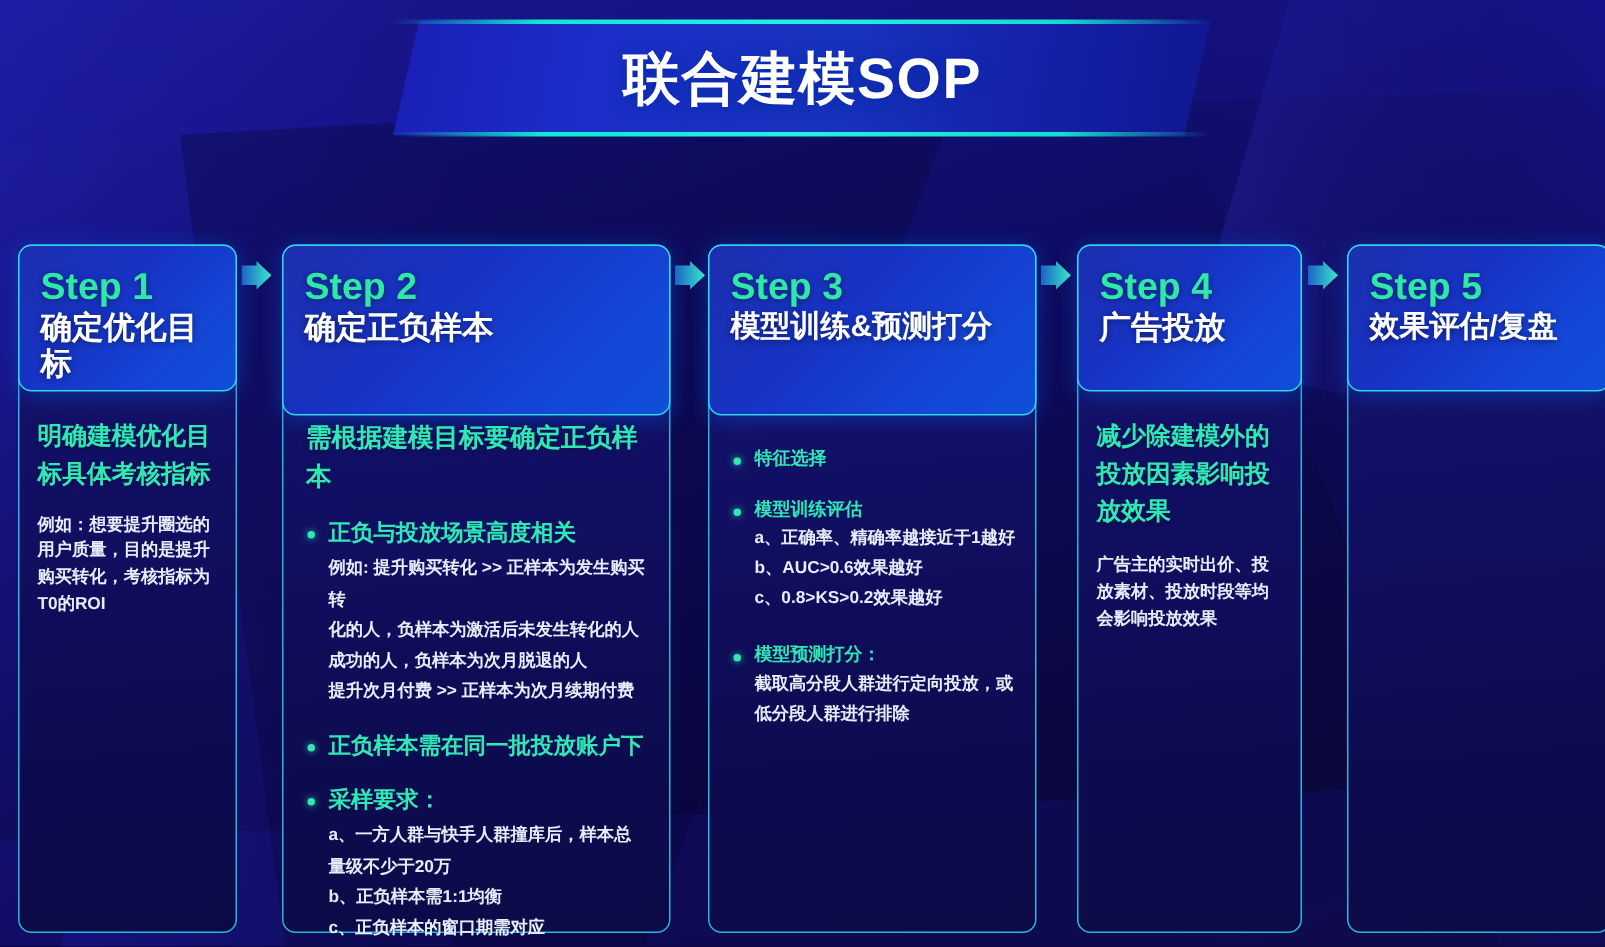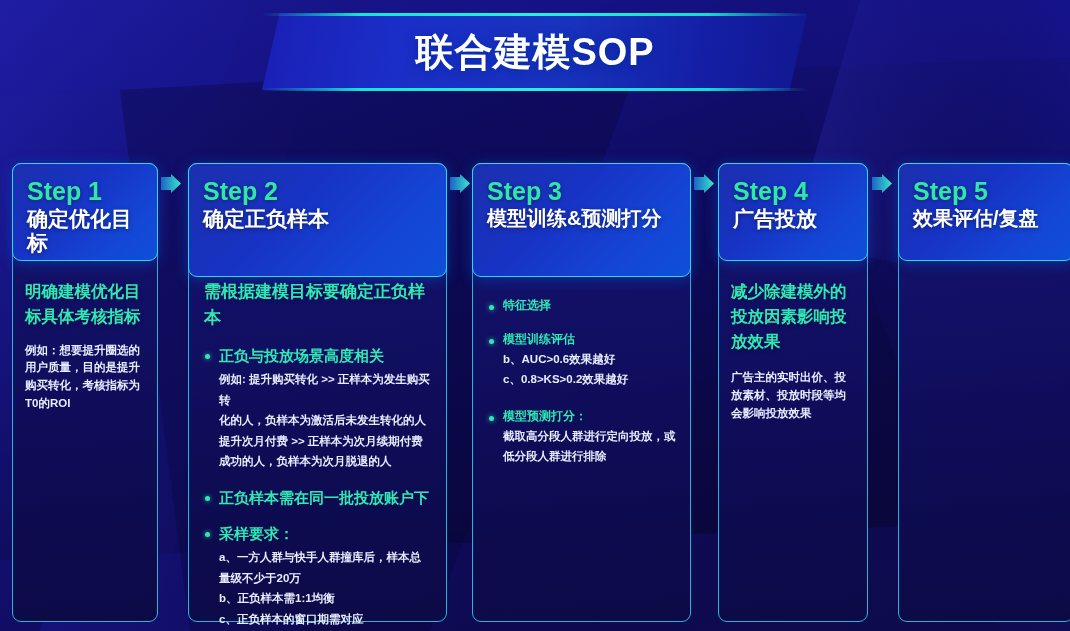--- a/index.html
+++ b/index.html
@@ -161,22 +161,22 @@
       <div class="step-sub">确定正负样本</div>
     </div>
     <div class="body">
       <div class="lead">需根据建模目标要确定正负样本</div>
       <ul class="bul" style="margin-top:16px;">
         <li>
           <div class="b-title">正负与投放场景高度相关</div>
           <div class="b-desc">
             <span class="ln">例如: 提升购买转化 &gt;&gt; 正样本为发生购买转</span>
             <span class="ln">化的人，负样本为激活后未发生转化的人</span>
+            <span class="ln">成功的人，负样本为次月脱退的人</span>
             <span class="ln">提升次月付费 &gt;&gt; 正样本为次月续期付费</span>
-            <span class="ln">成功的人，负样本为次月脱退的人</span>
           </div>
         </li>
         <li>
           <div class="b-title">正负样本需在同一批投放账户下</div>
         </li>
         <li>
           <div class="b-title">采样要求：</div>
           <div class="b-desc">
             <span class="ln">a、一方人群与快手人群撞库后，样本总</span>
             <span class="ln">量级不少于20万</span>
@@ -195,20 +195,21 @@
       <div class="step-sub">模型训练&amp;预测打分</div>
     </div>
     <div class="body">
       <ul class="bul">
         <li>
           <div class="b-title">特征选择</div>
         </li>
         <li>
           <div class="b-title">模型训练评估</div>
           <div class="b-desc">
+            <span class="ln">a、正确率、精确率越接近于1越好</span>
             <span class="ln">b、AUC&gt;0.6效果越好</span>
             <span class="ln">c、0.8&gt;KS&gt;0.2效果越好</span>
           </div>
         </li>
         <li>
           <div class="b-title">模型预测打分：</div>
           <div class="b-desc">
             <span class="ln">截取高分段人群进行定向投放，或</span>
             <span class="ln">低分段人群进行排除</span>
           </div>

